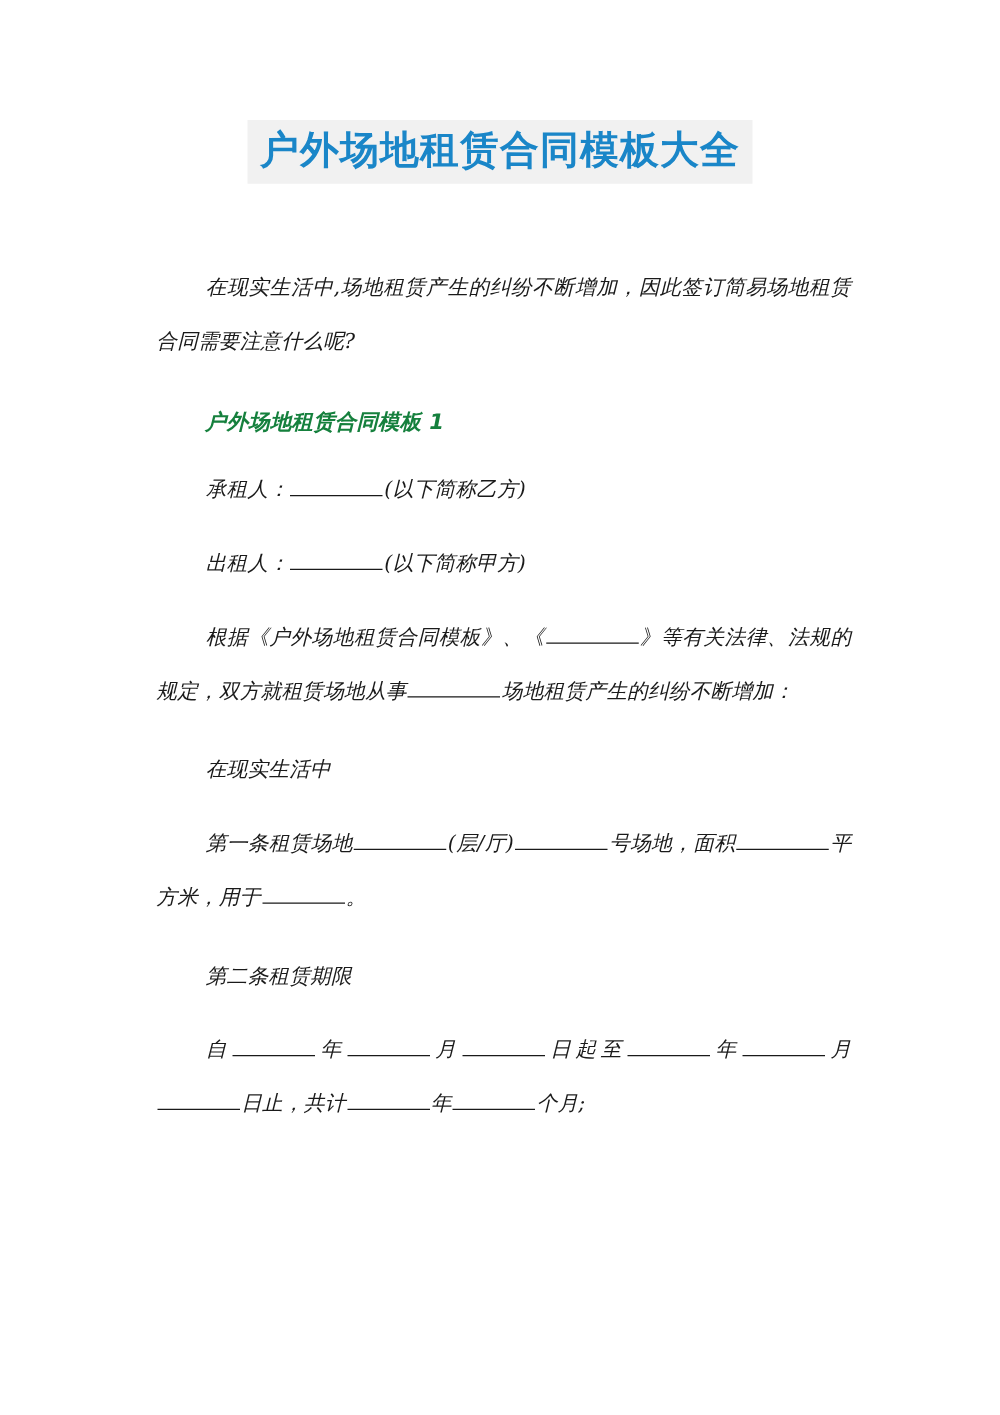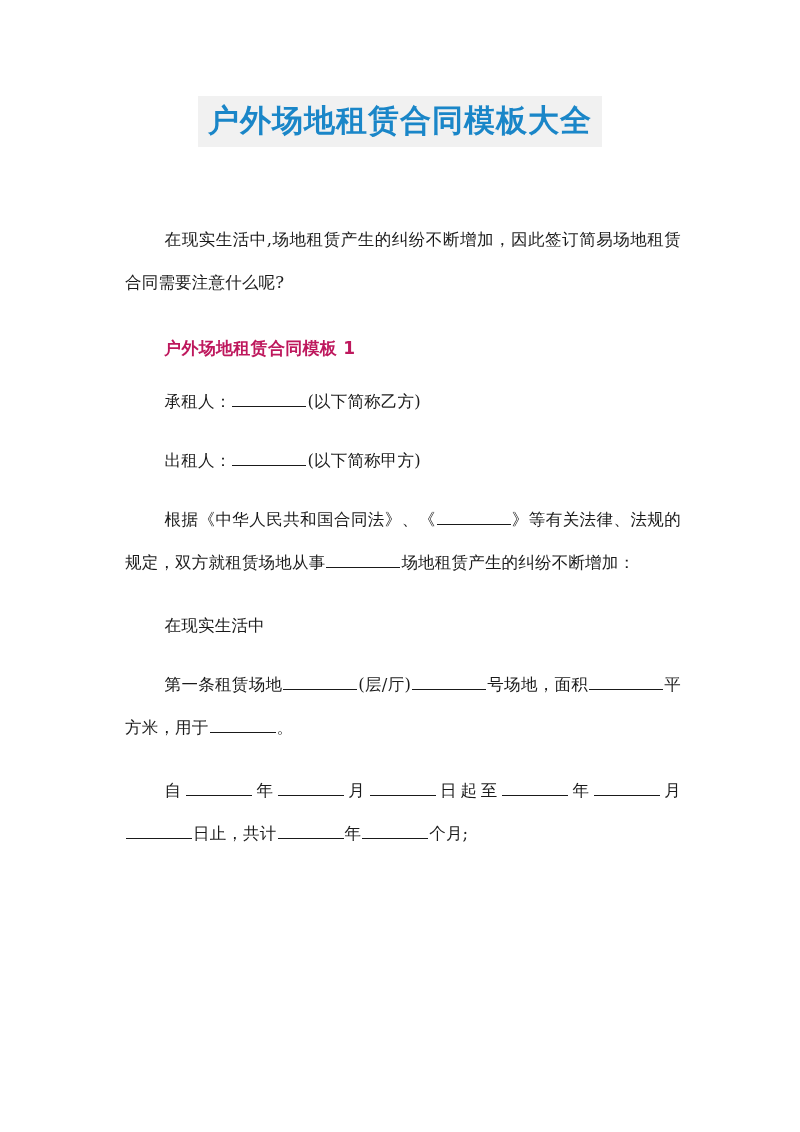--- a/index.html
+++ b/index.html
@@ -40,22 +40,23 @@
     padding: 5px 10px 7px 10px;
     line-height: 1.25;
     font-family: "DejaVu Sans", "Liberation Sans", sans-serif;
     white-space: nowrap;
   }
 
   
   .body-block {
     position: absolute;
     left: 125px;
-    top: 218px;
+    top: 208px;
     width: 556px;
+    font-style: italic;
   }
 
   p.para {
     margin: 0 0 0 0;
     font-size: 16.5px;
     line-height: 43px;
     text-align: justify;
     text-justify: inter-ideograph;
     letter-spacing: 0.2px;
     word-break: break-all;
@@ -66,21 +67,21 @@
   p.gap-lg { margin-bottom: 23px; }
   p.gap-md { margin-bottom: 20px; }
   p.gap-sm { margin-bottom: 16px; }
 
   
   .sub-heading {
     margin: 0;
     padding: 0;
     font-size: 17px;
     font-weight: bold;
-    color: #be185d;
+    color: #15803d;
     line-height: 43px;
     text-indent: 2.3em;
     font-family: "DejaVu Sans", "Liberation Sans", sans-serif;
     letter-spacing: 0.3px;
   }
 
   
   .blank {
     display: inline-block;
     border-bottom: 1.5px solid #1a1a1a;
@@ -110,29 +111,30 @@
 
     <p class="para indent gap-sm">
       <span>承租人：</span><span class="blank blank-lg"></span><span>(以下简称乙方)</span>
     </p>
 
     <p class="para indent gap-sm">
       <span>出租人：</span><span class="blank blank-lg"></span><span>(以下简称甲方)</span>
     </p>
 
     <p class="para indent gap-md">
-      <span>根据《中华人民共和国合同法》、《</span><span class="blank blank-lg"></span><span>》等有关法律、法规的规定，双方就租赁场地从事</span><span class="blank blank-lg"></span><span>场地租赁产生的纠纷不断增加：</span>
+      <span>根据《户外场地租赁合同模板》、《</span><span class="blank blank-lg"></span><span>》等有关法律、法规的规定，双方就租赁场地从事</span><span class="blank blank-lg"></span><span>场地租赁产生的纠纷不断增加：</span>
     </p>
 
     <p class="para indent gap-sm">在现实生活中</p>
 
     <p class="para indent gap-md">
       <span>第一条租赁场地</span><span class="blank blank-lg"></span><span>(层/厅)</span><span class="blank blank-lg"></span><span>号场地，面积</span><span class="blank blank-lg"></span><span>平方米，用于</span><span class="blank blank-md"></span><span>。</span>
     </p>
 
+    <p class="para indent gap-sm">第二条租赁期限</p>
 
     <p class="para indent gap-md">
       <span>自</span><span class="blank blank-md"></span><span>年</span><span class="blank blank-md"></span><span>月</span><span class="blank blank-md"></span><span>日起至</span><span class="blank blank-md"></span><span>年</span><span class="blank blank-md"></span><span>月</span><span class="blank blank-md"></span><span>日止，共计</span><span class="blank blank-md"></span><span>年</span><span class="blank blank-md"></span><span>个月;</span>
     </p>
 
 
   </div>
 </div>
 
 </body></html>

